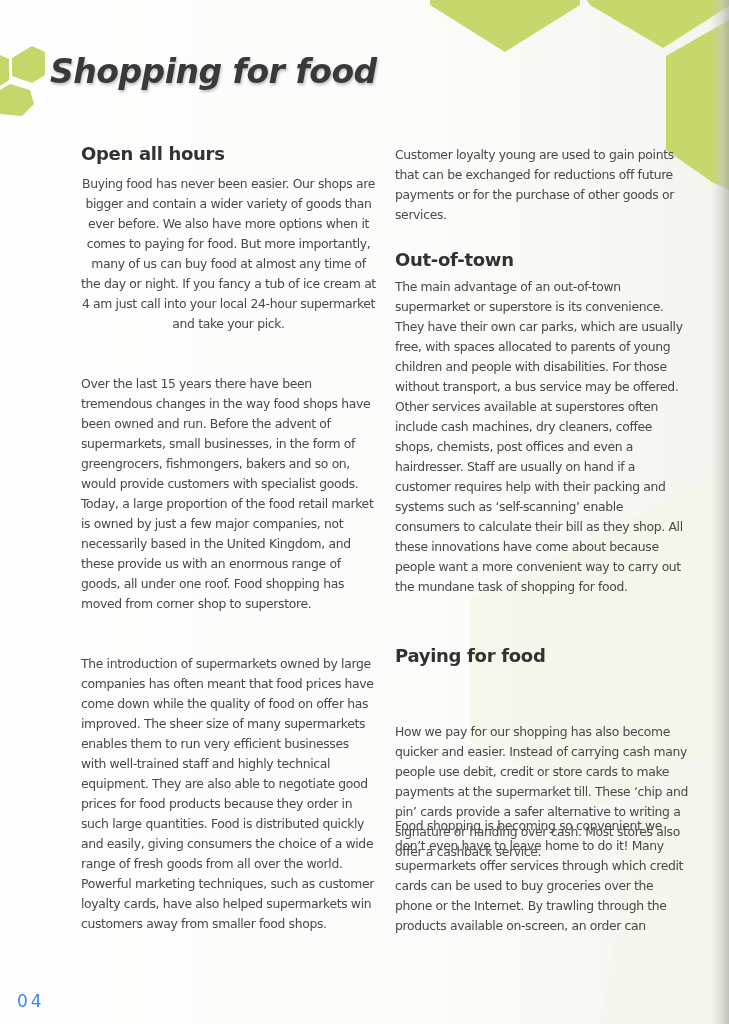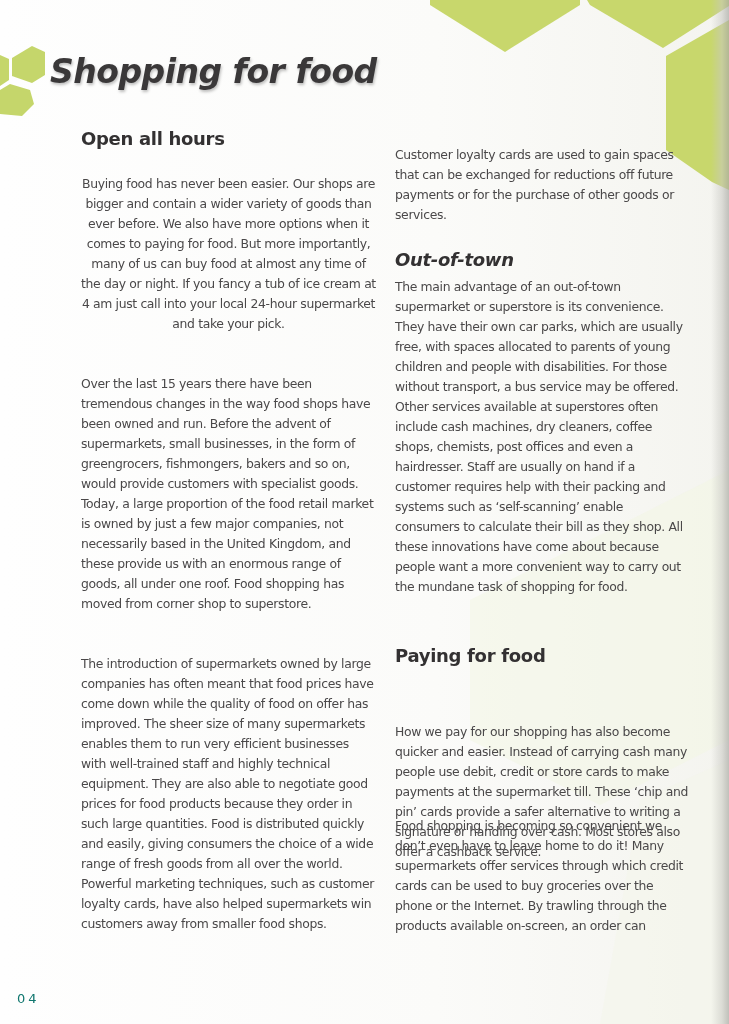--- a/index.html
+++ b/index.html
@@ -37,21 +37,21 @@
     margin: 0; position: absolute; letter-spacing: -0.3px;
   }
   p {
     position: absolute; margin: 0;
     font-family: "DejaVu Sans", sans-serif;
     font-size: 12.4px; line-height: 20px; color: #4a4849;
     letter-spacing: -0.35px; width: 295px;
   }
   .page-num {
     position: absolute; left: 17px; top: 991px;
-    font-size: 13px; color: #0f766e; letter-spacing: 3px;
+    font-size: 17px; color: #3b82f6; letter-spacing: 3px;
     font-family: "DejaVu Sans", sans-serif;
   }
 </style>
 </head>
 <body>
 
 <div class="page-bg"></div>
 
 <svg class="deco" width="729" height="1024" viewBox="0 0 729 1024">
 
@@ -65,28 +65,28 @@
   <polygon points="12,58 32,46 45,52 45,75 32,83 12,76" fill="#c5d66b"></polygon>
   <polygon points="0,55 9,59 9,80 0,86" fill="#c5d66b"></polygon>
   <polygon points="0,90 10,84 30,90 34,104 22,116 0,114" fill="#c5d66b"></polygon>
 </svg>
 
 <div class="right-shadow"></div>
 
 <h1 class="title">Shopping for food</h1>
 
 <div class="col col-left">
-  <h2 style="top:128px;">Open all hours</h2>
+  <h2 style="top:143px;">Open all hours</h2>
   <p style="top:174px;text-align:center;">Buying food has never been easier. Our shops are bigger and contain a wider variety of goods than ever before. We also have more options when it comes to paying for food. But more importantly, many of us can buy food at almost any time of the day or night. If you fancy a tub of ice cream at 4 am just call into your local 24-hour supermarket and take your pick.</p>
   <p style="top:374px;">Over the last 15 years there have been tremendous changes in the way food shops have been owned and run. Before the advent of supermarkets, small businesses, in the form of greengrocers, fishmongers, bakers and so on, would provide customers with specialist goods. Today, a large proportion of the food retail market is owned by just a few major companies, not necessarily based in the United Kingdom, and these provide us with an enormous range of goods, all under one roof. Food shopping has moved from corner shop to superstore.</p>
   <p style="top:654px;">The introduction of supermarkets owned by large companies has often meant that food prices have come down while the quality of food on offer has improved. The sheer size of many supermarkets enables them to run very efficient businesses with well-trained staff and highly technical equipment. They are also able to negotiate good prices for food products because they order in such large quantities. Food is distributed quickly and easily, giving consumers the choice of a wide range of fresh goods from all over the world. Powerful marketing techniques, such as customer loyalty cards, have also helped supermarkets win customers away from smaller food shops.</p>
 </div>
 
 <div class="col col-right">
-  <p style="top:145px;">Customer loyalty cards are used to gain spaces that can be exchanged for reductions off future payments or for the purchase of other goods or services.</p>
-  <h2 style="top:249px;font-style:italic;">Out-of-town</h2>
+  <p style="top:145px;">Customer loyalty young are used to gain points that can be exchanged for reductions off future payments or for the purchase of other goods or services.</p>
+  <h2 style="top:249px;">Out-of-town</h2>
   <p style="top:277px;">The main advantage of an out-of-town supermarket or superstore is its convenience. They have their own car parks, which are usually free, with spaces allocated to parents of young children and people with disabilities. For those without transport, a bus service may be offered. Other services available at superstores often include cash machines, dry cleaners, coffee shops, chemists, post offices and even a hairdresser. Staff are usually on hand if a customer requires help with their packing and systems such as ‘self-scanning’ enable consumers to calculate their bill as they shop. All these innovations have come about because people want a more convenient way to carry out the mundane task of shopping for food.</p>
   <h2 style="top:645px;">Paying for food</h2>
   <p style="top:674px;margin-top:48px;">How we pay for our shopping has also become quicker and easier. Instead of carrying cash many people use debit, credit or store cards to make payments at the supermarket till. These ‘chip and pin’ cards provide a safer alternative to writing a signature or handing over cash. Most stores also offer a cashback service.</p>
   <p style="top:816px;">Food shopping is becoming so convenient we don’t even have to leave home to do it! Many supermarkets offer services through which credit cards can be used to buy groceries over the phone or the Internet. By trawling through the products available on-screen, an order can</p>
 </div>
 
 <div class="page-num">04</div>
 
 </body></html>

